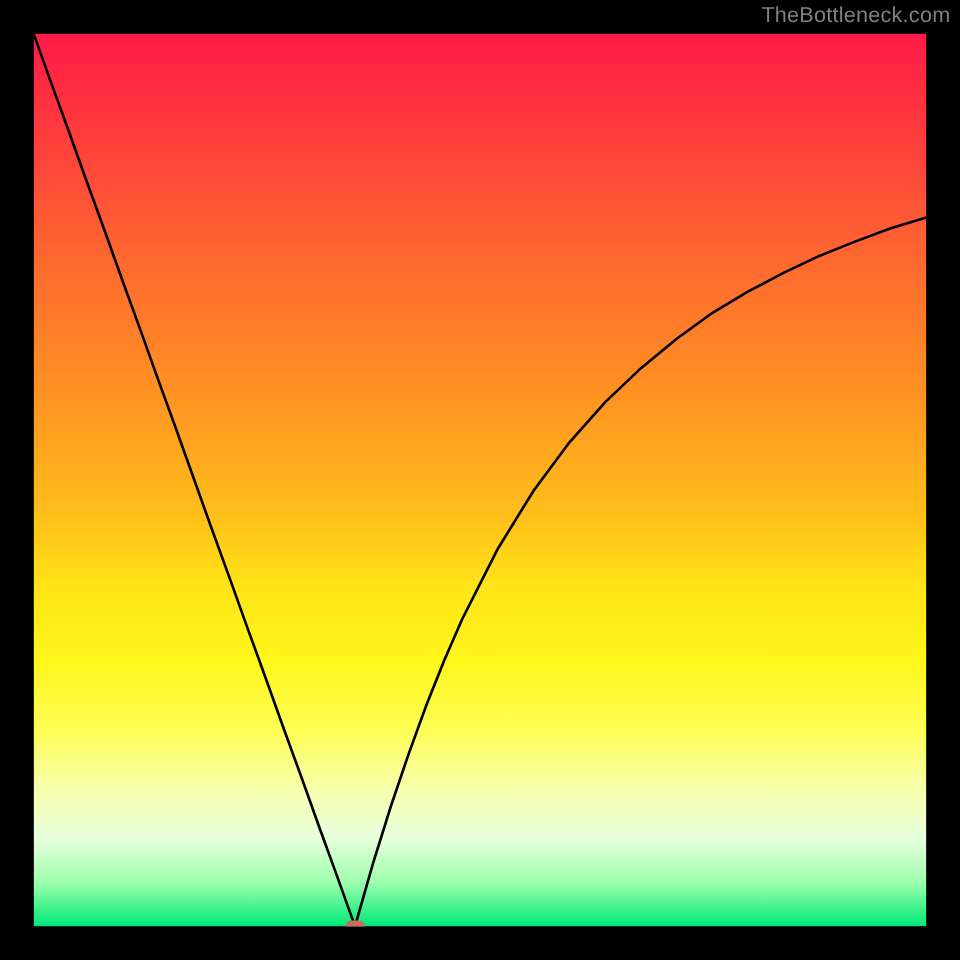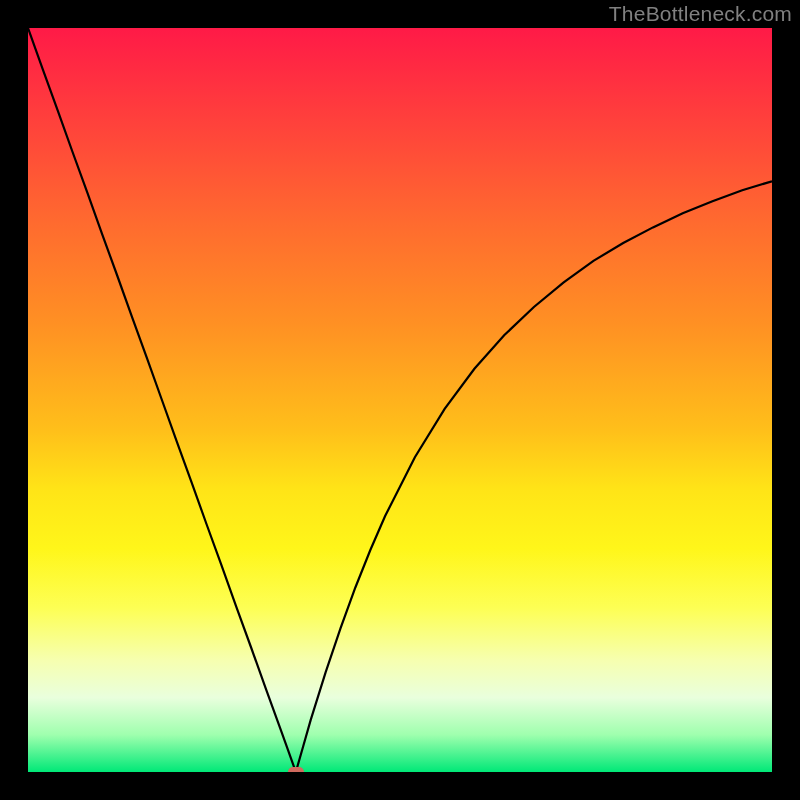--- a/index.html
+++ b/index.html
@@ -17,21 +17,21 @@
     left: 0;
     width: 800px;
     height: 800px;
     background: #000;
   }
   .watermark {
     position: absolute;
     top: 2px;
     right: 8px;
     color: #808080;
-    font-size: 21px;
+    font-size: 18px;
     font-weight: 400;
     letter-spacing: 0.2px;
     z-index: 10;
   }
   .plot-area {
     position: absolute;
     left: 28px;
     top: 28px;
     width: 744px;
     height: 744px;

